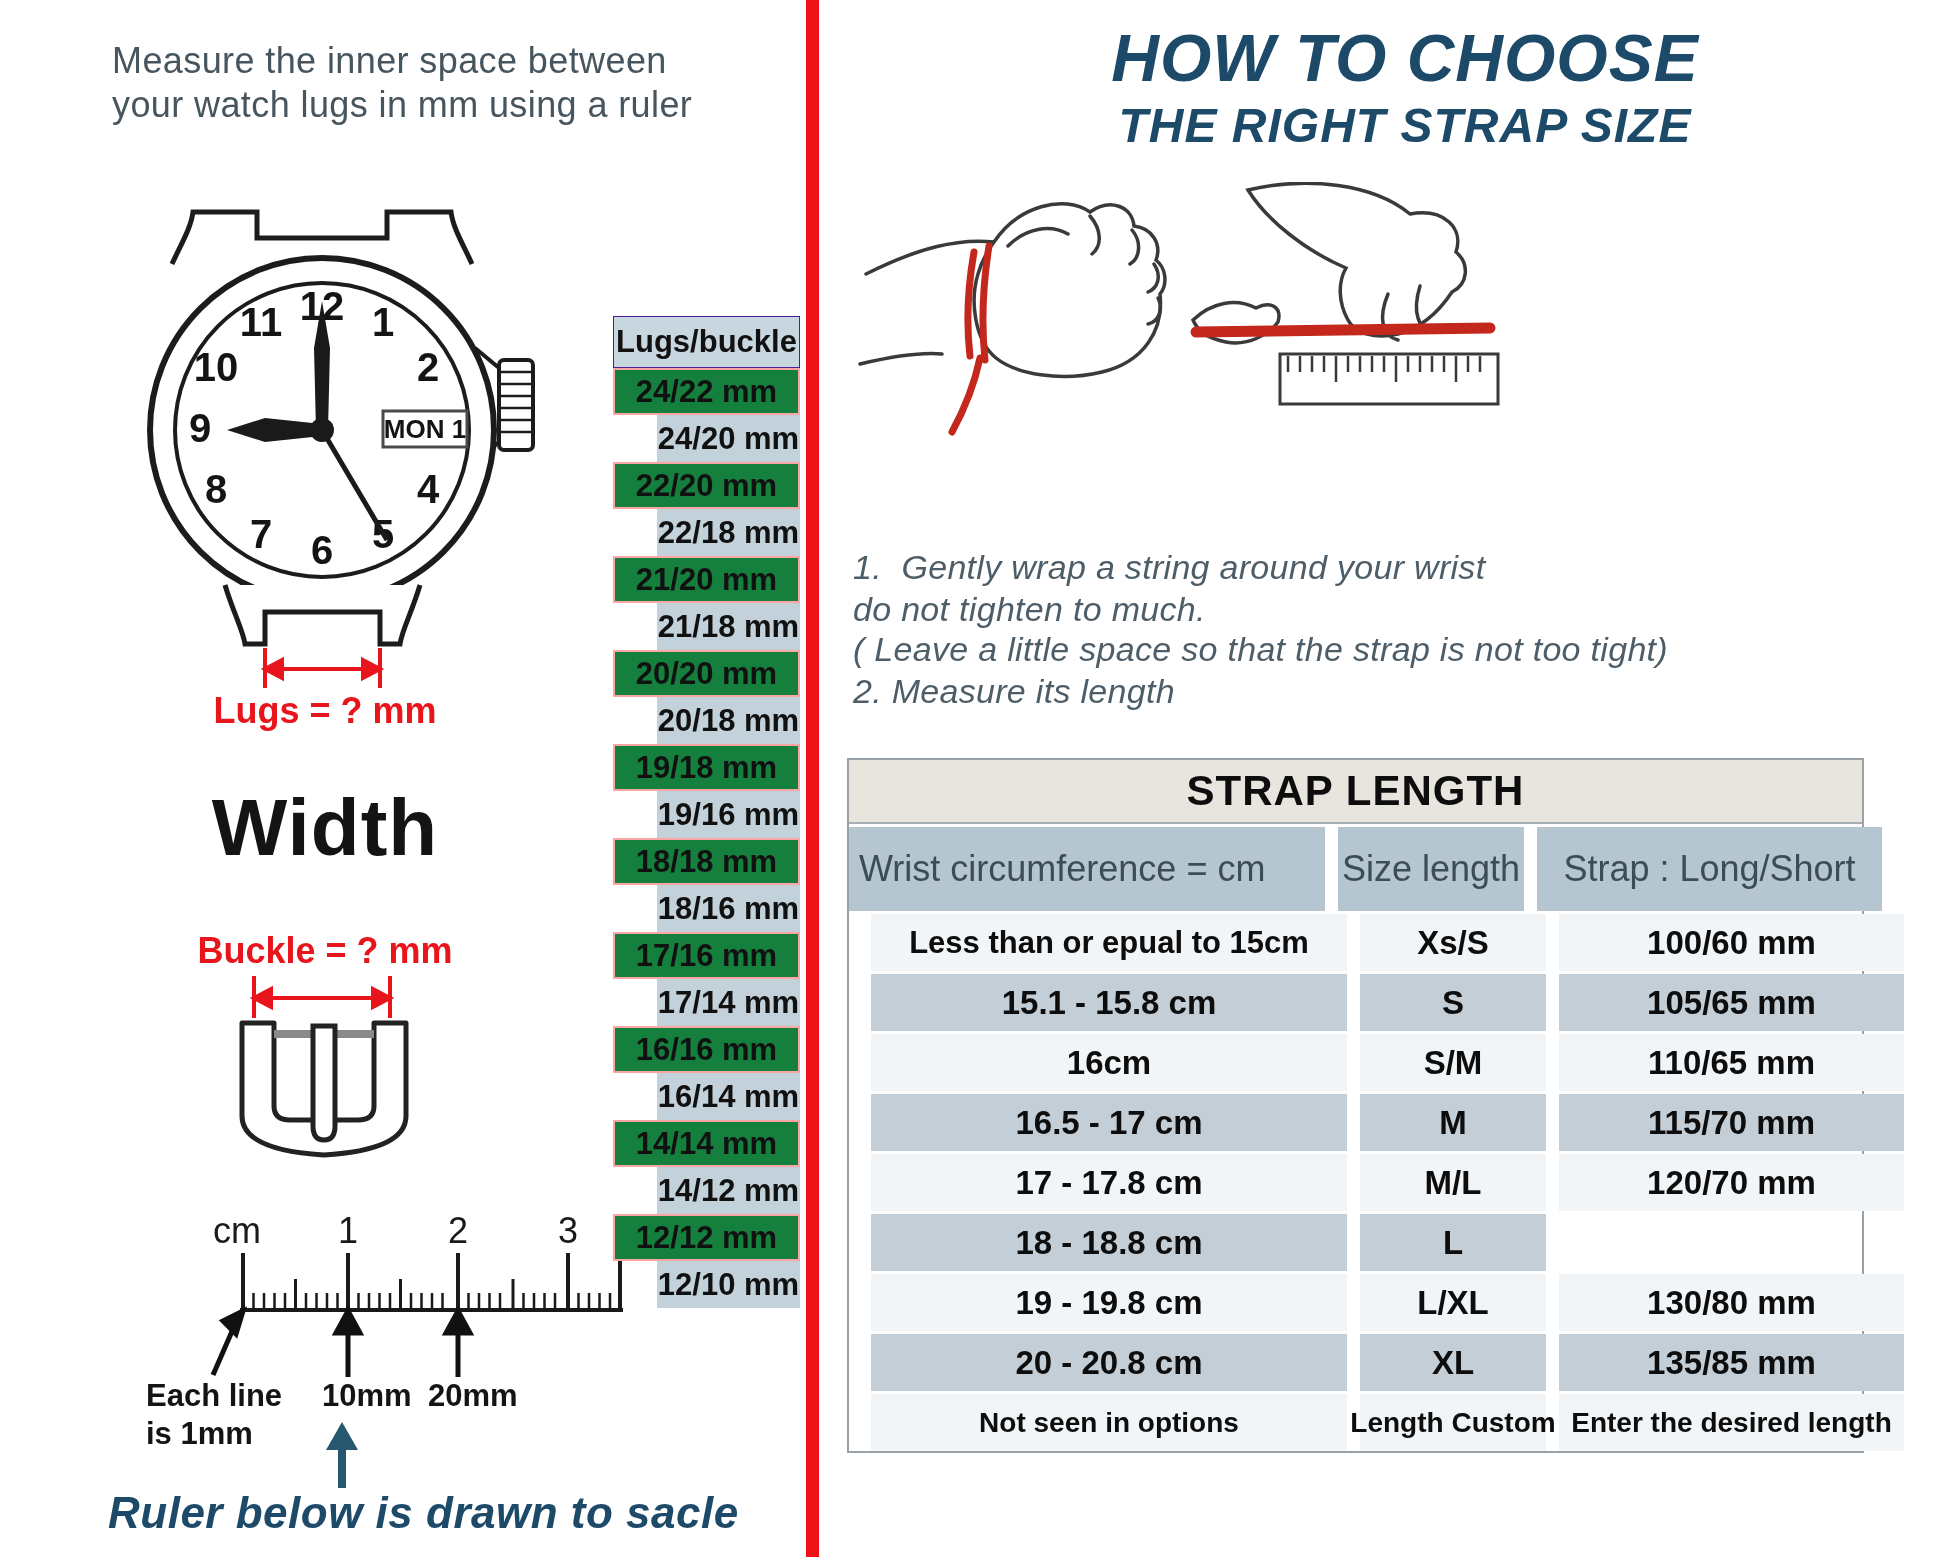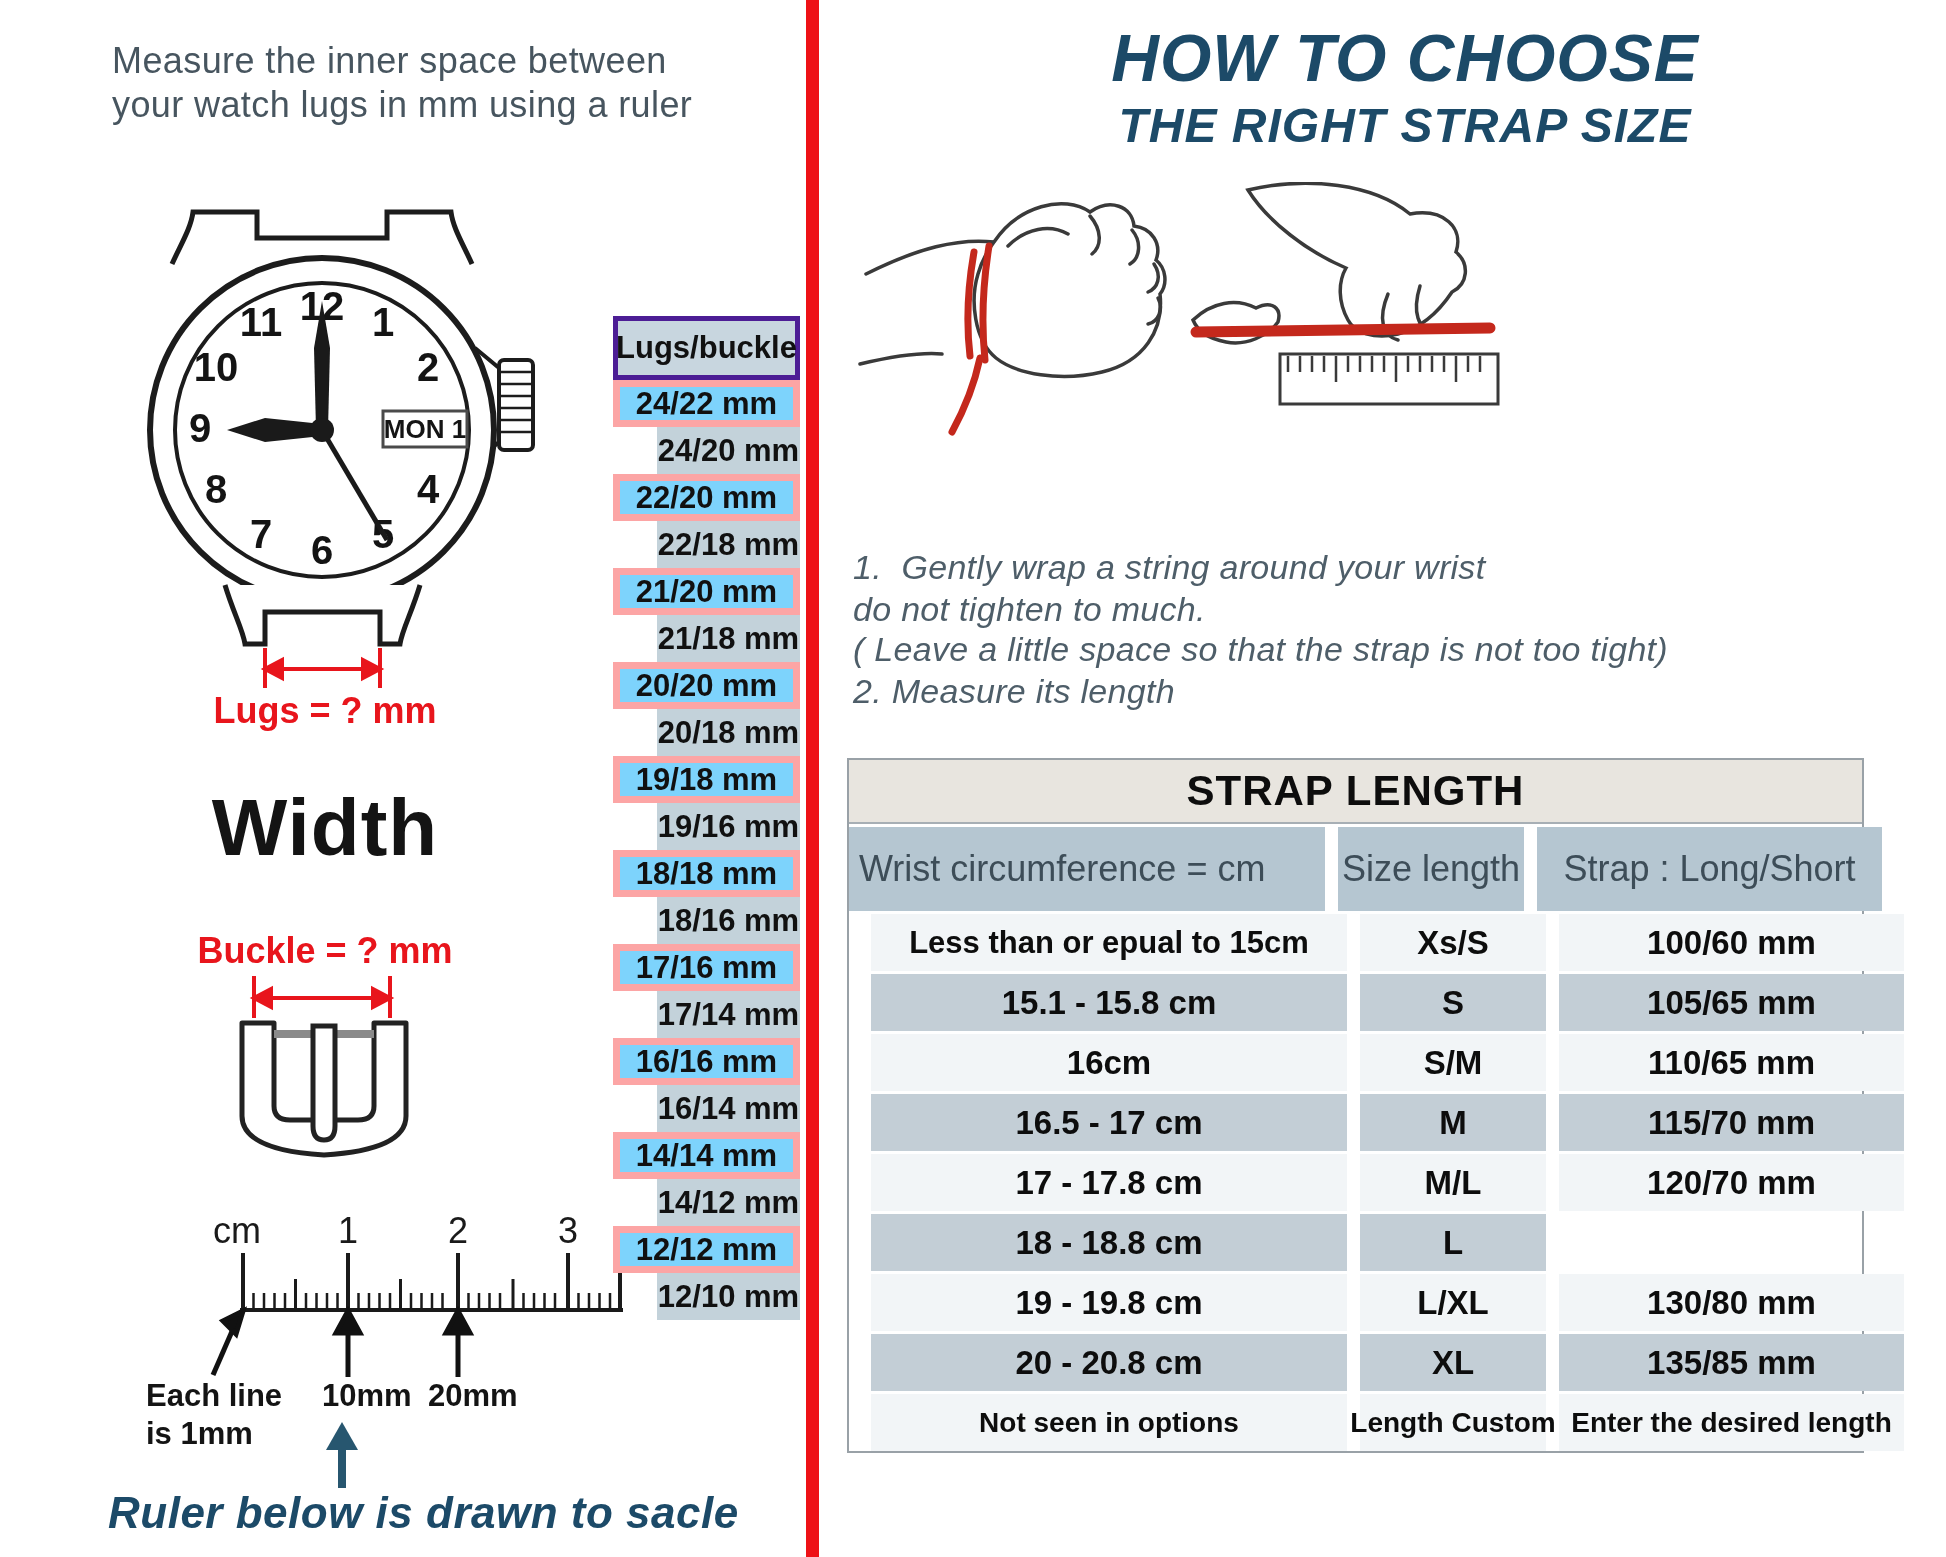--- a/index.html
+++ b/index.html
@@ -6,25 +6,25 @@
   #page{position:relative;width:1946px;height:1557px;background:#fff;overflow:hidden;
         font-family:"Liberation Sans",sans-serif;color:#111;}
   .abs{position:absolute;}
   .intro{font-size:36px;color:#47555f;letter-spacing:.4px;}
   .redlbl{color:#e8151c;font-weight:bold;font-size:36px;text-align:center;}
   .width-lbl{font-size:80px;font-weight:bold;color:#141414;text-align:center;letter-spacing:1px;}
   .smalllbl{font-size:31px;font-weight:bold;color:#141414;}
   .scale-note{font-size:44px;font-weight:bold;font-style:italic;color:#1c4a68;letter-spacing:.5px;}
   
   .sizelist{left:613px;top:316px;width:187px;}
-  .lheader{height:64px;background:#c8d6df;border:5px solid #4c1d95;box-sizing:border-box;
+  .lheader{height:52px;background:#c8d6df;border:1px solid #4c1d95;box-sizing:border-box;
            font-size:31px;font-weight:bold;display:flex;align-items:center;justify-content:center;}
   .lrow{height:47px;box-sizing:border-box;font-size:31px;font-weight:bold;
         display:flex;align-items:center;justify-content:center;}
-  .lrow.w{background:#7dd3fc;border:7px solid #fca5a5;text-align:center;}
+  .lrow.w{background:#15803d;border:2px solid #fca5a5;text-align:center;}
   .lrow.b{background:#c3d2da;margin-left:44px;}
   
   .divider{left:806px;top:0;width:13px;height:1557px;background:#ee1116;}
   
   .title1{left:900px;top:20px;width:1010px;text-align:center;font-size:66px;line-height:76px;
           font-weight:bold;font-style:italic;color:#1c4a68;letter-spacing:1px;}
   .title2{left:900px;top:98px;width:1010px;text-align:center;font-size:48px;line-height:56px;
           font-weight:bold;font-style:italic;color:#1c4a68;letter-spacing:1px;}
   .instr{font-size:34px;font-style:italic;color:#4e5e69;white-space:pre;letter-spacing:.3px;}
   

